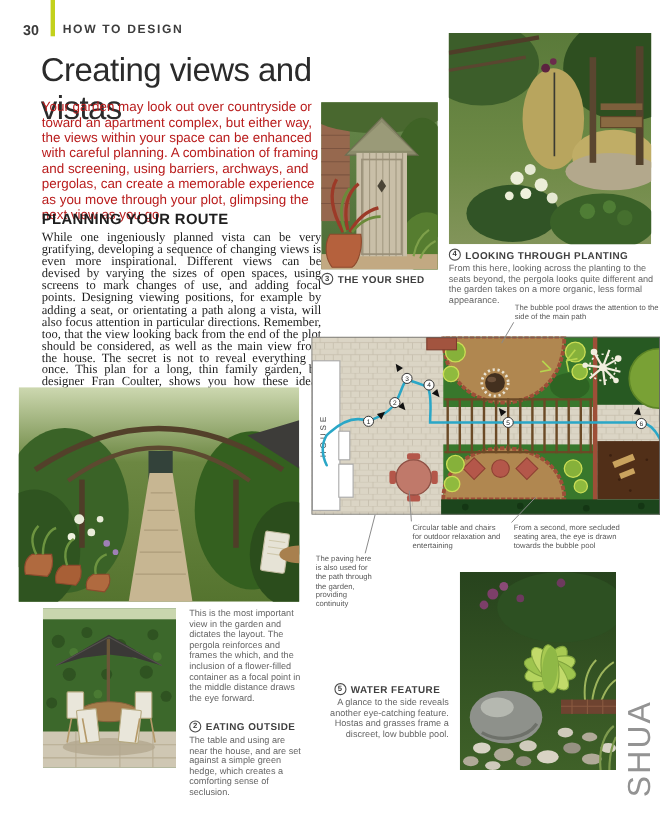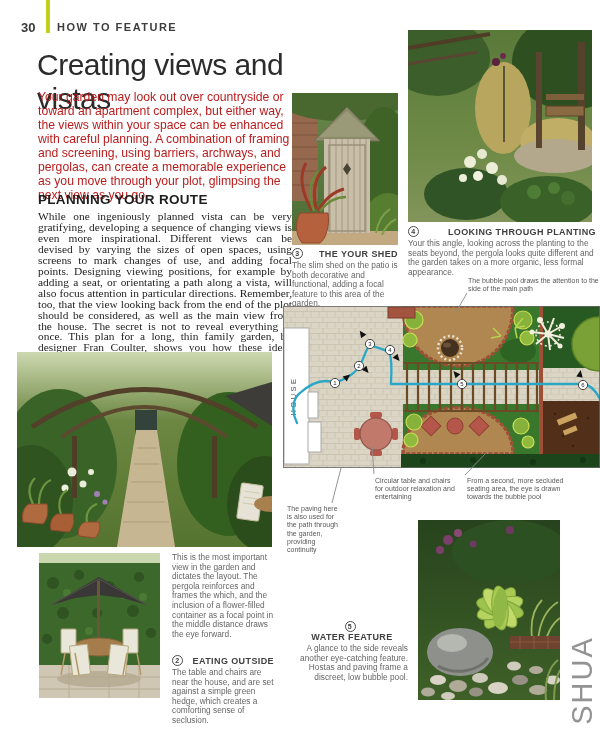--- a/index.html
+++ b/index.html
@@ -18,47 +18,47 @@
   
   .headline { left:37px; top:48px; width:320px; font-size:30px; font-weight:400; color:#2b2b2b; letter-spacing:-0.5px; }
   .intro { left:38px; top:90px; width:253px; font-size:12.2px; line-height:14px; color:#b91c1c; }
   .subhead { left:38px; top:192px; font-size:13.5px; font-weight:bold; letter-spacing:0.3px; color:#1e1e1e;text-align:right; }
   .bodytext { left:38px; top:211px; width:254px; font-family:"Liberation Serif", serif;
               font-size:11.4px; line-height:10.95px; color:#1d1d1d; text-align:justify; }
 
   
   .caption { color:#666; }
   .cap-head { display:flex; align-items:center; font-size:9px; font-weight:bold;
-              letter-spacing:0.4px; color:#3f3f3f; margin-bottom:2px;justify-content:space-between; }
+              letter-spacing:0.4px; color:#3f3f3f; margin-bottom:2px; }
   .num-circle { display:inline-flex; width:11px; height:11px; border:1px solid #4a4a4a; border-radius:50%;
                 font-size:7px; font-weight:bold; color:#3a3a3a; align-items:center; justify-content:center;
                 margin-right:4px; flex:0 0 auto; }
   .cap-text { font-size:8.3px; line-height:9.6px; color:#666; }
-  .cap-right .cap-head { justify-content:center;flex-direction:column; }
+  .cap-right .cap-head { justify-content:center; }
   .cap-right .cap-text { text-align:right; }
   .cap-right .num-circle { order:0; }
 
   
   .annot { font-size:7px; line-height:8.2px; color:#585858; }
 
   .photo { display:block; }
   .watermark {
     left:566px; top:751px; width:178px; color:#939393; font-size:29px; letter-spacing:2px;
     transform:rotate(-90deg); transform-origin:top left; text-align:left; white-space:nowrap;
   }
   svg { display:block; }
 </style>
 </head>
 <body>
 
 <div id="page">
 
   <div class="abs page-num">30</div>
   <div class="abs accent-bar"></div>
-  <div class="abs section-title">HOW TO FEATURE</div>
+  <div class="abs section-title">HOW TO DESIGN</div>
 
   <h1 class="abs headline">Creating views and vistas</h1>
   <p class="abs intro">Your garden may look out over countryside or toward an apartment complex, but either way, the views within your space can be enhanced with careful planning. A combination of framing and screening, using barriers, archways, and pergolas, can create a memorable experience as you move through your plot, glimpsing the next view as you go.</p>
   <h2 class="abs subhead">PLANNING YOUR ROUTE</h2>
   <p class="abs bodytext">While one ingeniously planned vista can be very gratifying, developing a sequence of changing views is even more inspirational. Different views can be devised by varying the sizes of open spaces, using screens to mark changes of use, and adding focal points. Designing viewing positions, for example by adding a seat, or orientating a path along a vista, will also focus attention in particular directions. Remember, too, that the view looking back from the end of the plot should be considered, as well as the main view from the house. The secret is not to reveal everything at once. This plan for a long, thin family garden, by designer Fran Coulter, shows you how these ideas work in practice.</p>
 
   <svg class="abs photo" style="left:408px;top:30px" width="184" height="192" viewBox="0 0 184 192">
     <defs>
       <linearGradient id="g4" x1="0" y1="0" x2="0" y2="1">
         <stop offset="0" stop-color="#5a7a3a"></stop>
@@ -118,29 +118,28 @@
     <path d="M20 118 C10 100 6 84 14 70 M24 116 C20 96 24 82 34 74 M26 118 C34 104 44 98 52 96" stroke="#9c3a28" stroke-width="3" fill="none"></path>
     <path d="M22 118 C16 102 18 88 26 78 M28 118 C36 108 46 104 54 104" stroke="#6a8a3a" stroke-width="2.5" fill="none"></path>
     <path d="M84 140 C86 128 92 120 98 116 M90 142 C94 132 100 128 104 126" stroke="#7ea04a" stroke-width="2" fill="none"></path>
   </svg>
 
   <div class="abs caption" style="left:292px;top:248px;width:106px">
     <div class="cap-head">
       <span class="num-circle">3</span>
       <span>THE YOUR SHED</span>
     </div>
-    <p class="cap-text">The slim shed on the patio is both decorative and functional, adding a focal feature to this area of the garden.</p>
   </div>
 
   <div class="abs caption" style="left:408px;top:226px;width:188px">
     <div class="cap-head">
       <span class="num-circle">4</span>
       <span>LOOKING THROUGH PLANTING</span>
     </div>
-    <p class="cap-text">Your this angle, looking across the planting to the seats beyond, the pergola looks quite different and the garden takes on a more organic, less formal appearance.</p>
+    <p class="cap-text">From this here, looking across the planting to the seats beyond, the pergola looks quite different and the garden takes on a more organic, less formal appearance.</p>
   </div>
 
   <div class="abs annot" style="left:468px;top:277px;width:140px">The bubble pool draws the attention to the side of the main path</div>
 
   <svg class="abs" style="left:283px;top:306px" width="317" height="162" viewBox="0 0 317 162">
     <defs>
       <pattern id="stones" width="16" height="11" patternUnits="userSpaceOnUse">
         <rect width="16" height="11" fill="#dbd5c5"></rect>
         <path d="M0 0H16 M0 5.5H16 M8 0V5.5 M4 5.5V11 M12 5.5V11" stroke="#c4bdac" stroke-width="0.7"></path>
       </pattern>
@@ -341,29 +340,29 @@
 
   <div class="abs caption" style="left:172px;top:553px;width:102px">
     <p class="cap-text">This is the most important view in the garden and dictates the layout. The pergola reinforces and frames the which, and the inclusion of a flower-filled container as a focal point in the middle distance draws the eye forward.</p>
   </div>
 
   <div class="abs caption" style="left:172px;top:655px;width:102px">
     <div class="cap-head">
       <span class="num-circle">2</span>
       <span>EATING OUTSIDE</span>
     </div>
-    <p class="cap-text">The table and chairs are near the house, and are set against a simple green hedge, which creates a comforting sense of seclusion.</p>
+    <p class="cap-text">The table and using are near the house, and are set against a simple green hedge, which creates a comforting sense of seclusion.</p>
   </div>
 
   <div class="abs caption cap-right" style="left:296px;top:621px;width:112px">
     <div class="cap-head">
       <span class="num-circle">5</span>
       <span>WATER FEATURE</span>
     </div>
-    <p class="cap-text">A glance to the side reveals another eye-catching feature. Hostas and paving frame a discreet, low bubble pool.</p>
+    <p class="cap-text">A glance to the side reveals another eye-catching feature. Hostas and grasses frame a discreet, low bubble pool.</p>
   </div>
 
   <svg class="abs photo" style="left:418px;top:520px" width="142" height="180" viewBox="0 0 142 180">
     <defs>
       <linearGradient id="g5" x1="0" y1="0" x2="0" y2="1">
         <stop offset="0" stop-color="#27431d"></stop>
           <stop offset="1" stop-color="#3f6128"></stop>
       </linearGradient>
     </defs>
     <rect width="142" height="180" fill="url(#g5)"></rect>

